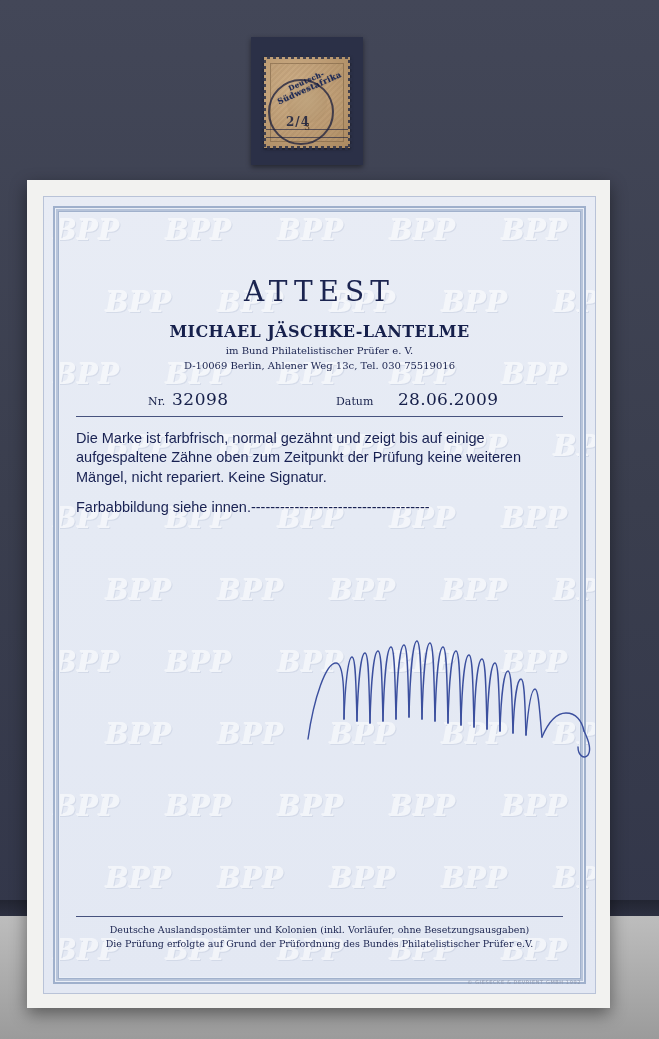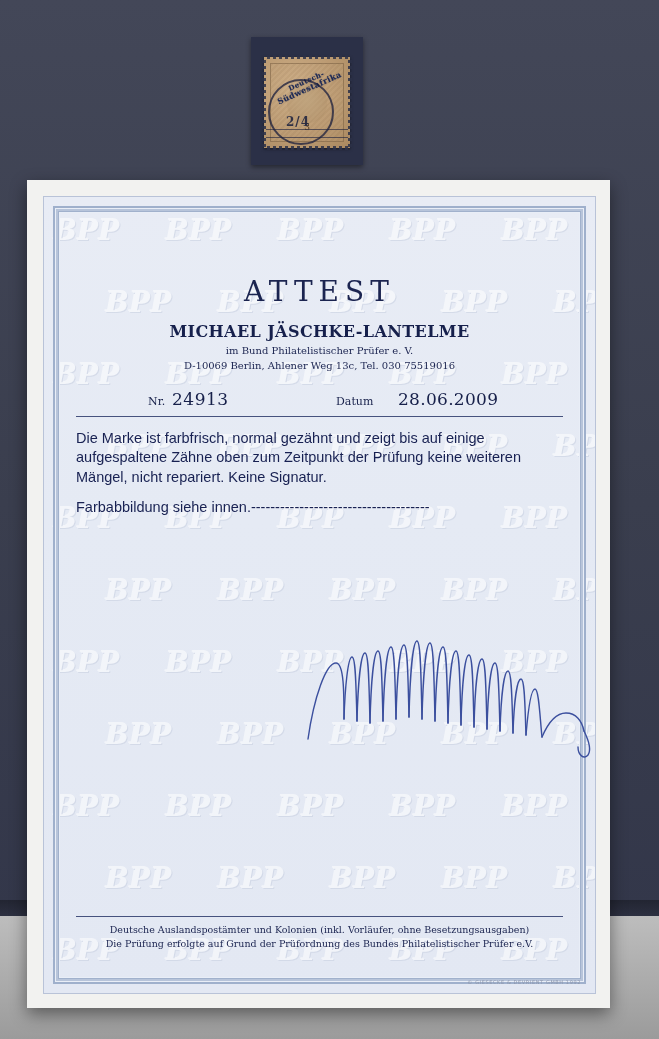--- a/index.html
+++ b/index.html
@@ -407,21 +407,21 @@
 
       <div id="cert-content">
 
         <div id="attest-title">ATTEST</div>
         <div id="expert-name">MICHAEL JÄSCHKE-LANTELME</div>
         <div class="expert-line">im Bund Philatelistischer Prüfer e. V.</div>
         <div class="expert-line small">D-10069 Berlin, Ahlener Weg 13c, Tel.  030 75519016</div>
 
         <div id="ref-row">
           <span id="nr-label">Nr.</span>
-          <span id="nr-value">24913</span>
+          <span id="nr-value">32098</span>
           <span id="datum-label">Datum</span>
           <span id="datum-value">28.06.2009</span>
         </div>
         <div id="rule"></div>
 
         <div class="body-par">Die Marke ist farbfrisch, normal gezähnt und zeigt bis auf einige aufgespaltene Zähne oben zum Zeitpunkt der Prüfung keine weiteren Mängel, nicht repariert. Keine Signatur.</div>
         <div id="farbabbildung">Farbabbildung siehe innen.-------------------------------------</div>
       </div>
 
       <svg id="signature" viewBox="0 0 300 140" preserveAspectRatio="none">

